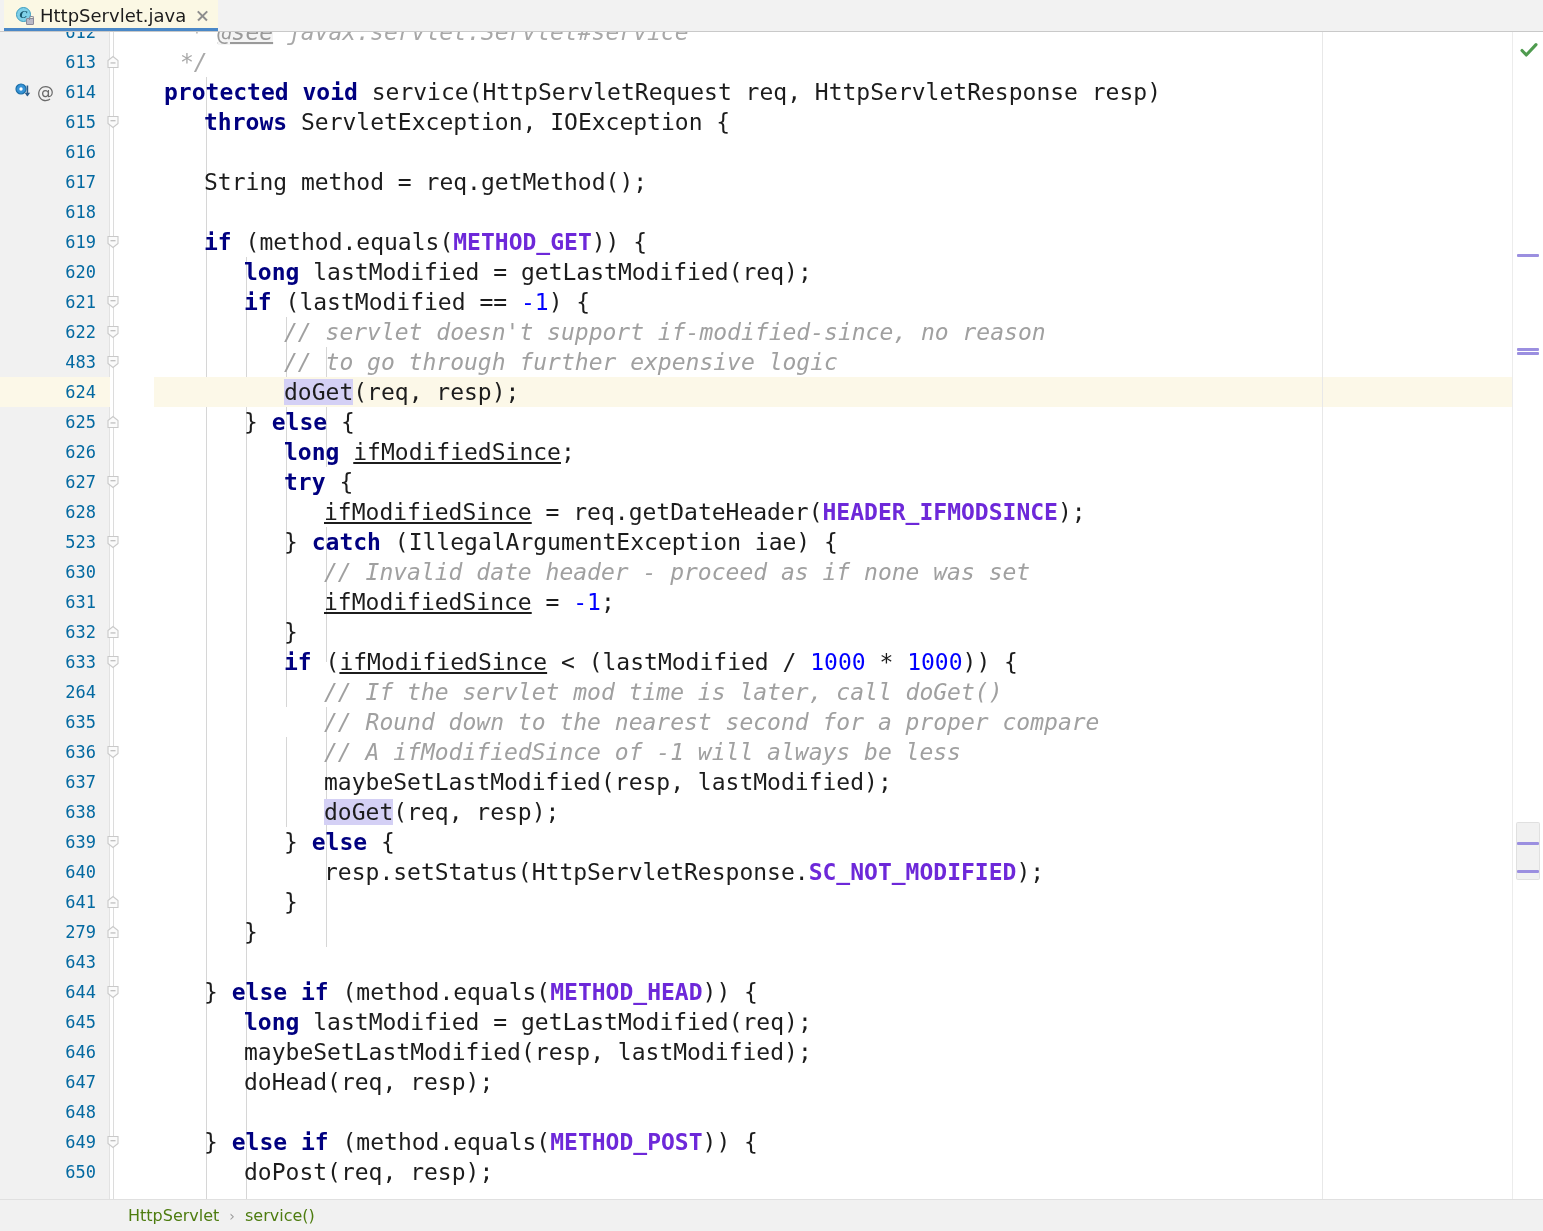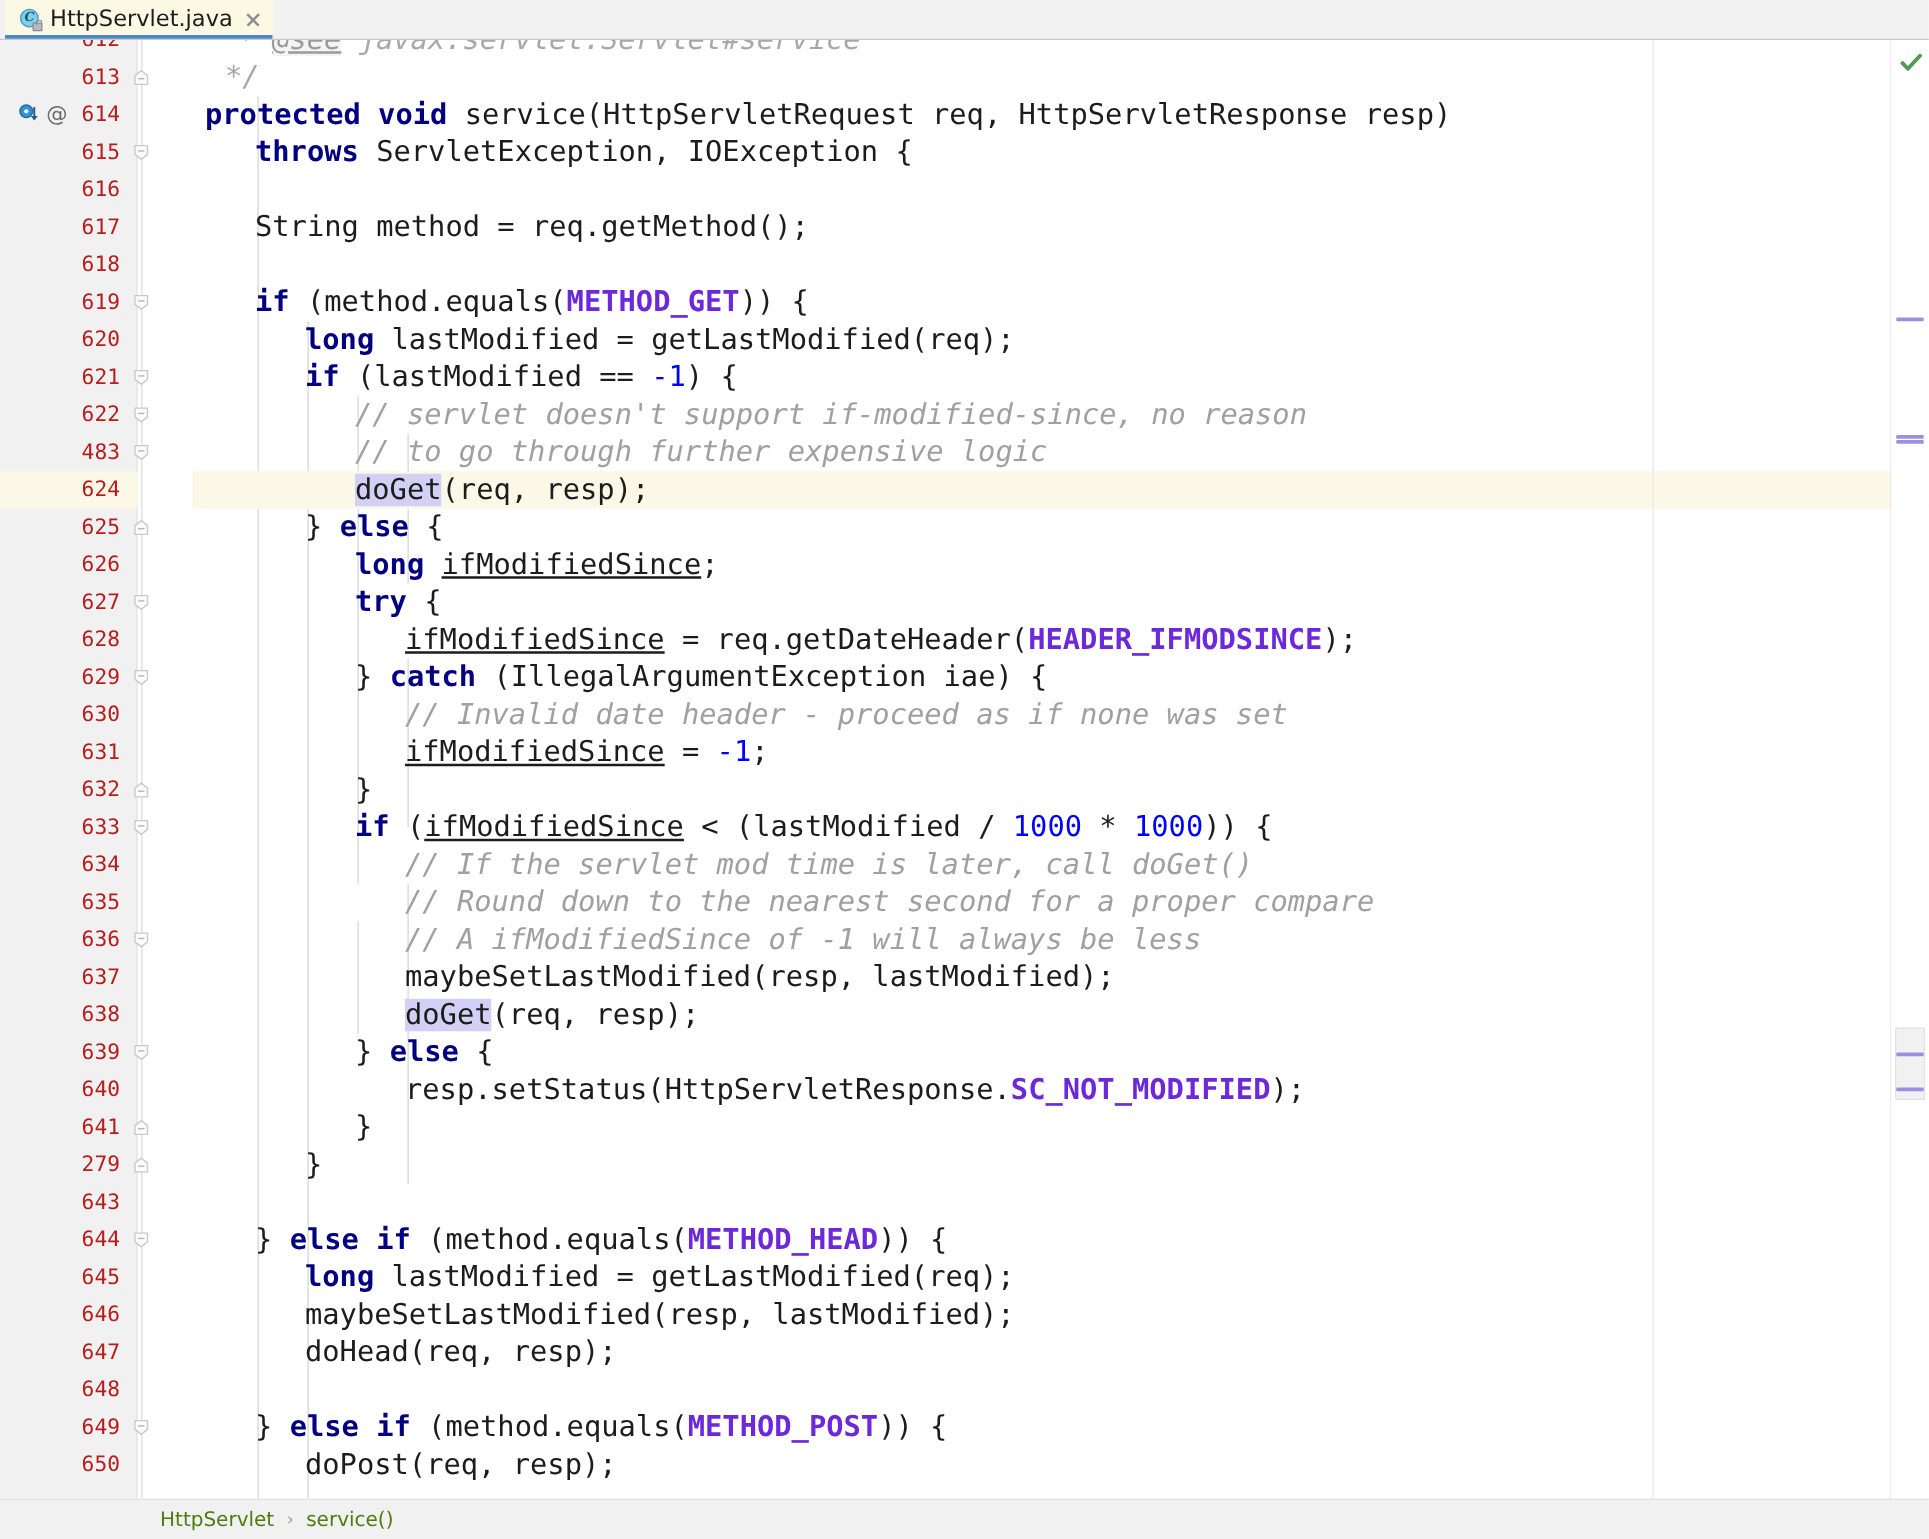--- a/index.html
+++ b/index.html
@@ -165,21 +165,21 @@
     position: absolute;
     left: 0;
     width: 110px;
     height: 30px;
     line-height: 30px;
     text-align: right;
     padding-right: 14px;
     box-sizing: border-box;
     font-family: "DejaVu Sans Mono", monospace;
     font-size: 17px;
-    color: #b91c1c;
+    color: #0369a1;
   }
   .caret-gutter {
     position: absolute;
     left: 0;
     width: 110px;
     height: 30px;
     background: #fcf8e8;
   }
   .caret-row {
     position: absolute;
@@ -319,26 +319,26 @@
       <div class="ln" style="top: 195px;">619</div>
       <div class="ln" style="top: 225px;">620</div>
       <div class="ln" style="top: 255px;">621</div>
       <div class="ln" style="top: 285px;">622</div>
       <div class="ln" style="top: 315px;">483</div>
       <div class="ln" style="top: 345px;">624</div>
       <div class="ln" style="top: 375px;">625</div>
       <div class="ln" style="top: 405px;">626</div>
       <div class="ln" style="top: 435px;">627</div>
       <div class="ln" style="top: 465px;">628</div>
-      <div class="ln" style="top: 495px;">629</div>
+      <div class="ln" style="top: 495px;">523</div>
       <div class="ln" style="top: 525px;">630</div>
       <div class="ln" style="top: 555px;">631</div>
       <div class="ln" style="top: 585px;">632</div>
       <div class="ln" style="top: 615px;">633</div>
-      <div class="ln" style="top: 645px;">634</div>
+      <div class="ln" style="top: 645px;">264</div>
       <div class="ln" style="top: 675px;">635</div>
       <div class="ln" style="top: 705px;">636</div>
       <div class="ln" style="top: 735px;">637</div>
       <div class="ln" style="top: 765px;">638</div>
       <div class="ln" style="top: 795px;">639</div>
       <div class="ln" style="top: 825px;">640</div>
       <div class="ln" style="top: 855px;">641</div>
       <div class="ln" style="top: 885px;">279</div>
       <div class="ln" style="top: 915px;">643</div>
       <div class="ln" style="top: 945px;">644</div>

